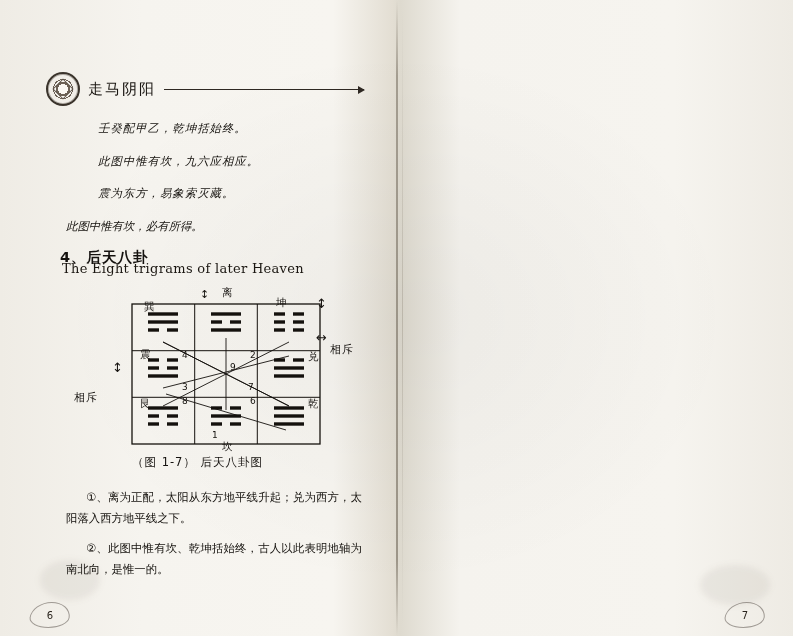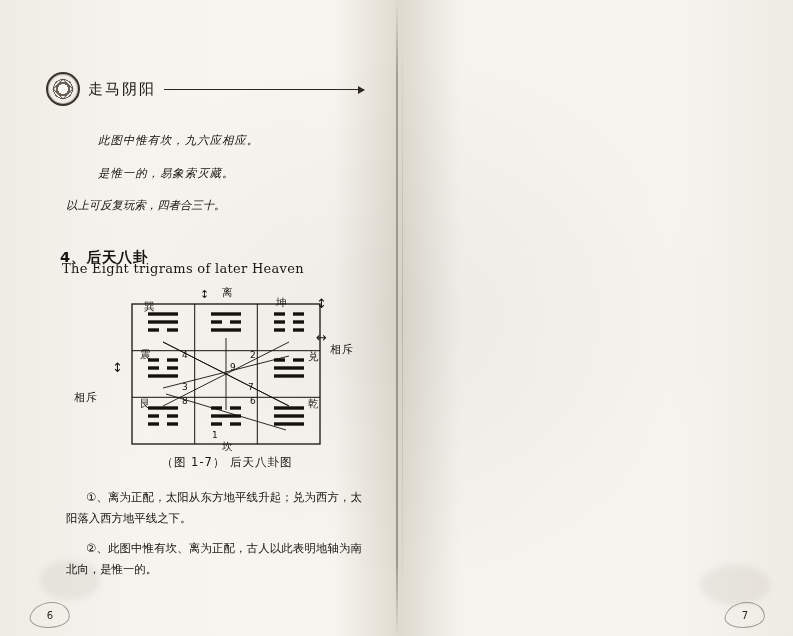--- a/index.html
+++ b/index.html
@@ -86,21 +86,21 @@
     font-size:13px;letter-spacing:.3px;color:#1a1611;
   }
 
   
   .fig{
     position:absolute;left:126px;top:298px;width:200px;height:152px;
   }
   .fig svg{display:block;}
   .fig-cap{
     position:absolute;left:132px;top:455px;width:190px;
-    text-align:center;font-size:11.5px;letter-spacing:1px;
+    text-align:left;font-size:11.5px;letter-spacing:1px;
   }
   .ax-label{
     position:absolute;font-size:11px;letter-spacing:1px;
   }
   .ax-xs{position:absolute;font-size:10.5px;}
 
   
   .pgnum{
     position:absolute;bottom:8px;width:40px;height:26px;
     font-size:10px;color:#2a241d;
@@ -132,23 +132,24 @@
 
   <div class="col left">
 
     <div class="hdr hdr-left">
       <div class="seal"></div>
       <div class="hdr-title">走马阴阳</div>
       <div class="rule arrow-r"></div>
     </div>
 
     <div class="body lefttext" style="top:118px;width:292px;">
+      <div class="p verse verse-i">壬癸配甲乙，乾坤括始终。</div>
       <div class="p verse verse-i" style="margin-top:12px;">此图中惟有坎，九六应相应。</div>
-      <div class="p verse verse-i" style="margin-top:12px;">是惟一的，易象索灭藏。</div>
-      <div class="p verse-i" style="margin-top:12px;padding-left:0;">以上可反复玩索，四者合三十。</div>
+      <div class="p verse verse-i" style="margin-top:12px;">震为东方，易象索灭藏。</div>
+      <div class="p verse-i" style="margin-top:12px;padding-left:0;">此图中惟有坎，必有所得。</div>
     </div>
 
     <div class="sec-h">4、后天八卦</div>
     <div class="sec-en">The Eight trigrams of later Heaven</div>
 
     <div class="fig">
       <svg width="200" height="152" viewBox="0 0 200 152">
 
         <rect x="6" y="6" width="188" height="140" fill="none" stroke="#14110d" stroke-width="1.3"></rect>
 
@@ -254,21 +255,21 @@
     <div class="ax-label" style="left:330px;top:342px;">相斥</div>
     <div class="ax-label" style="left:316px;top:330px;font-size:13px;">↔</div>
     <div class="ax-label" style="left:74px;top:390px;">相斥</div>
     <div class="ax-label" style="left:112px;top:360px;font-size:13px;">↕</div>
     <div class="ax-label" style="left:316px;top:296px;font-size:13px;">↕</div>
 
     <div class="fig-cap">（图 1-7）  后天八卦图</div>
 
     <div class="body lefttext" style="top:487px;width:296px;left:66px;">
       <div class="p ind">①、离为正配，太阳从东方地平线升起；兑为西方，太阳落入西方地平线之下。</div>
-      <div class="p ind" style="margin-top:10px;">②、此图中惟有坎、离为正配，古人以此表明地轴为南北向，是惟一的。</div>
+      <div class="p ind" style="margin-top:10px;">②、此图中惟有坎、乾坤括始终，古人以此表明地轴为南北向，是惟一的。</div>
     </div>
 
     <div class="pgnum l">
       <span class="pg-deco"></span>
       <span class="pg-txt">6</span>
     </div>
   </div>
 
   <div class="col right">
 

